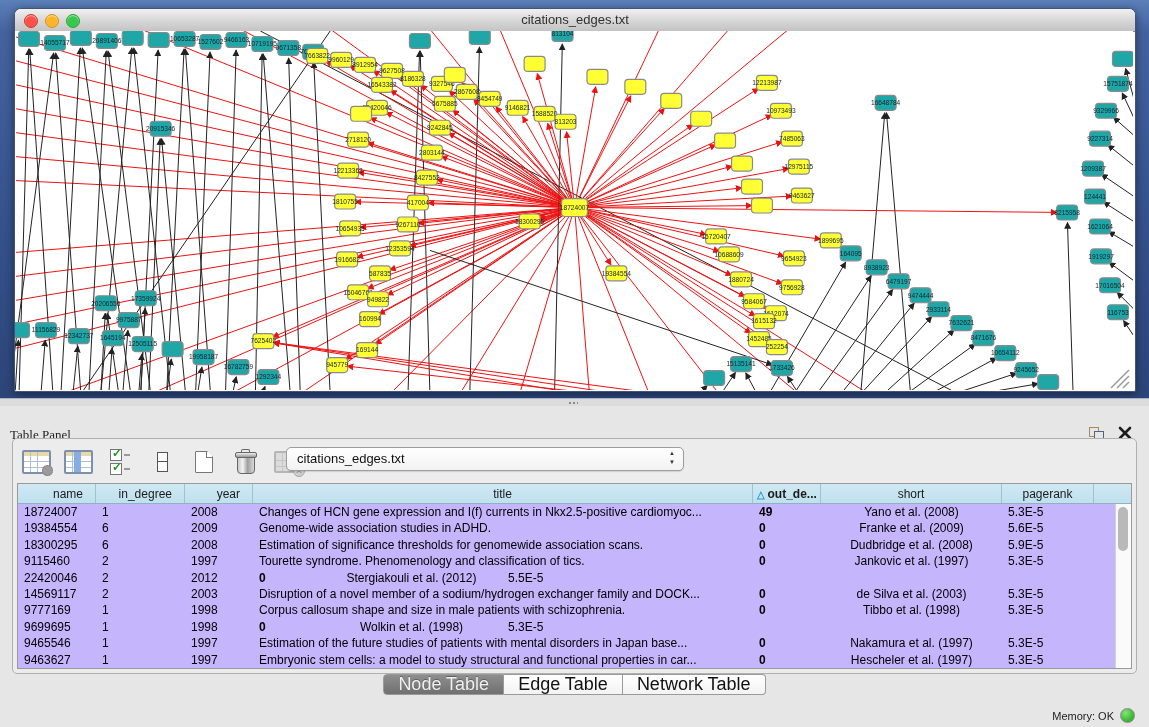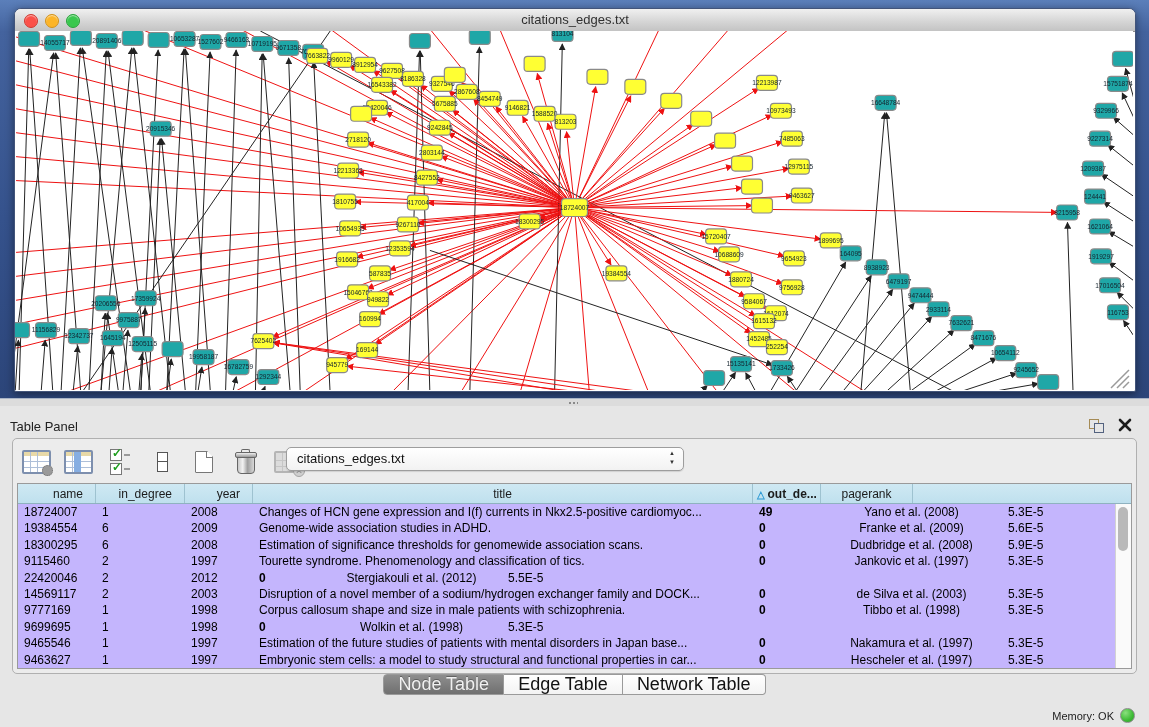--- a/index.html
+++ b/index.html
@@ -24,21 +24,21 @@
 
   
   .divider{position:absolute;left:0;top:398px;width:1149px;height:8px;background:#dcdcdc;border-top:1px solid #a9b4c6;}
   .grip{position:absolute;left:568px;top:2px;width:10px;height:4px;
     background:radial-gradient(circle 1px at 2px 2px,#8a8a8a 1px,transparent 1.4px),
                radial-gradient(circle 1px at 6px 2px,#8a8a8a 1px,transparent 1.4px),
                radial-gradient(circle 1px at 10px 2px,#8a8a8a 1px,transparent 1.4px);}
 
   
   .panel{position:absolute;left:0;top:406px;width:1149px;height:321px;background:#e6e6e6;}
-  .panel-hdr{position:absolute;left:0;top:8px;width:100%;height:26px;}
+  .panel-hdr{position:absolute;left:0;top:16px;width:100%;height:26px;font-family:Liberation Serif, serif;}
   .panel-title{position:absolute;left:10px;top:5px;font-size:13px;color:#222;}
   .float-ic{position:absolute;right:44px;top:5px;width:16px;height:14px;}
   .float-ic .sq1{position:absolute;left:0;top:0;width:8px;height:8px;border:1.5px solid #a58b55;background:transparent;}
   .float-ic .sq2{position:absolute;left:5px;top:4px;width:8px;height:8px;border:1.5px solid #53627f;background:#e6e6e6;}
   .close-ic{position:absolute;right:16px;top:3px;width:16px;height:16px;}
 
   .inset{position:absolute;left:12px;top:32px;width:1123px;height:234px;background:#ececec;
     border:1px solid #b0b0b0;border-radius:5px;}
   .toolbar{position:absolute;left:8px;top:4px;height:38px;display:flex;align-items:center;gap:12px;}
   .tbtn{position:relative;width:30px;height:30px;display:flex;align-items:center;justify-content:center;}
@@ -824,20 +824,21 @@
         <div class="combo-arrows">▲<br>▼</div>
       </div>
 
       <div class="tablebox">
         <div class="thead">
             <div class="hc c0">name</div>
             <div class="hc c1">in_degree</div>
             <div class="hc c2">year</div>
             <div class="hc c3">title</div>
             <div class="hc c4"><span class="sort">△ </span>out_de...</div>
+            <div class="hc c5">short</div>
             <div class="hc c6">pagerank</div>
           </div>
         <div class="tbody">
             <div class="tr">
               <div class="td c0">18724007</div>
               <div class="td c1">1</div>
               <div class="td c2">2008</div>
               <div class="td c3">Changes of HCN gene expression and I(f) currents in Nkx2.5-positive cardiomyoc...</div>
               <div class="td c4">49</div>
               <div class="td c5">Yano et al. (2008)</div>

